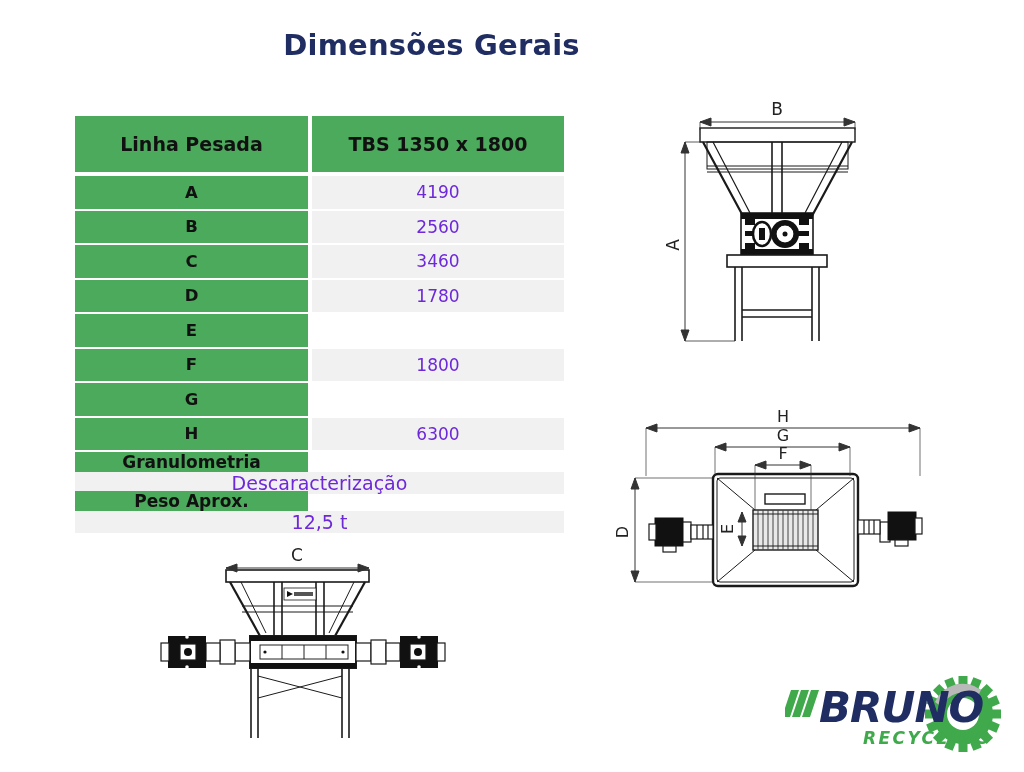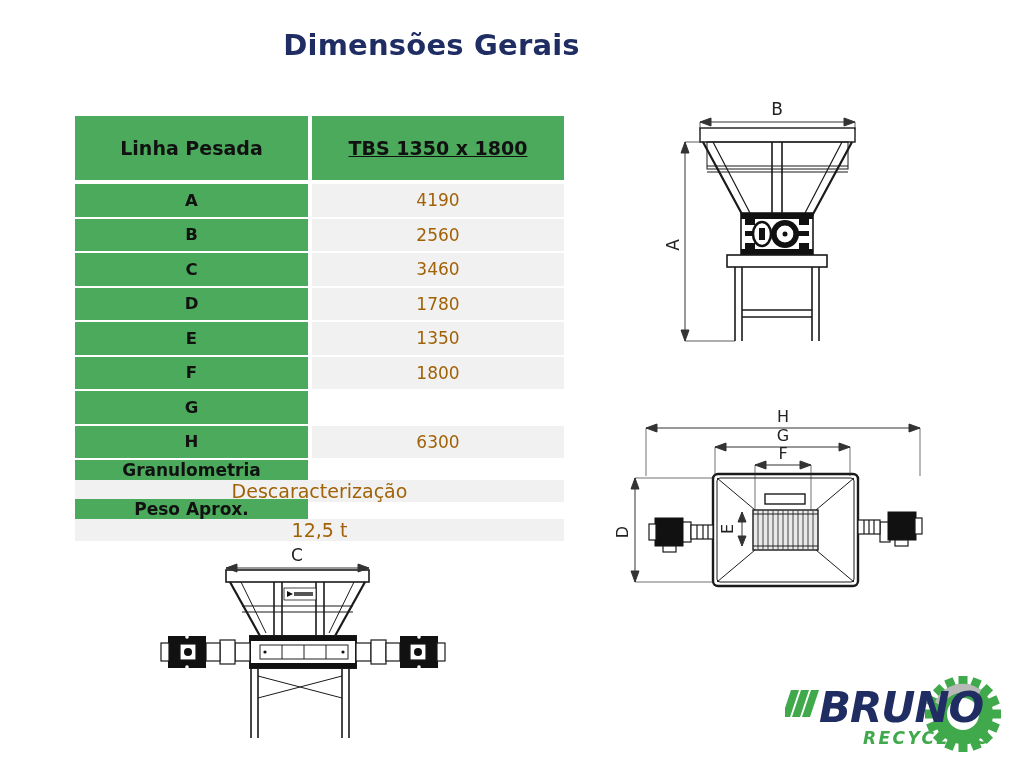--- a/index.html
+++ b/index.html
@@ -31,55 +31,55 @@
   
   #spec-table {
     position: absolute;
     left: 75px;
     top: 116px;
     width: 489px;
   }
   .thead {
     display: flex;
     gap: 4px;
-    height: 64px;
+    height: 56px;
     margin-bottom: 4px;
   }
   .th {
     background: #4CAA5C;
     color: #111111;
     font-size: 19px;
     font-weight: bold;
     display: flex;
     align-items: center;
     justify-content: center;
   }
   .th-label { width: 233px; }
-  .th-value { flex: 1; text-decoration: underline; }
+  .th-value { flex: 1; }
 
   .trow {
     display: flex;
     height: 32.5px;
     margin-bottom: 2px;
   }
   .td-label {
     width: 233px;
     background: #4CAA5C;
     color: #111111;
     font-size: 16.5px;
     font-weight: bold;
     display: flex;
     align-items: center;
     justify-content: center;
   }
   .td-gap { width: 4px; background: #ffffff; }
   .td-value {
     flex: 1;
     background: #F1F1F1;
-    color: #a16207;
+    color: #6d28d9;
     font-size: 17px;
     display: flex;
     align-items: center;
     justify-content: center;
   }
   .trow.tall { height: 37px; flex-direction: column; }
   .trow.tall .td-label { font-size: 17px; }
   .trow.tall .td-value { font-size: 19px; }
 
   
@@ -125,21 +125,20 @@
         <div class="td-value">3460</div>
       </div>
       <div class="trow">
         <div class="td-label">D</div>
         <div class="td-gap"></div>
         <div class="td-value">1780</div>
       </div>
       <div class="trow">
         <div class="td-label">E</div>
         <div class="td-gap"></div>
-        <div class="td-value">1350</div>
       </div>
       <div class="trow">
         <div class="td-label">F</div>
         <div class="td-gap"></div>
         <div class="td-value">1800</div>
       </div>
       <div class="trow">
         <div class="td-label">G</div>
         <div class="td-gap"></div>
       </div>

